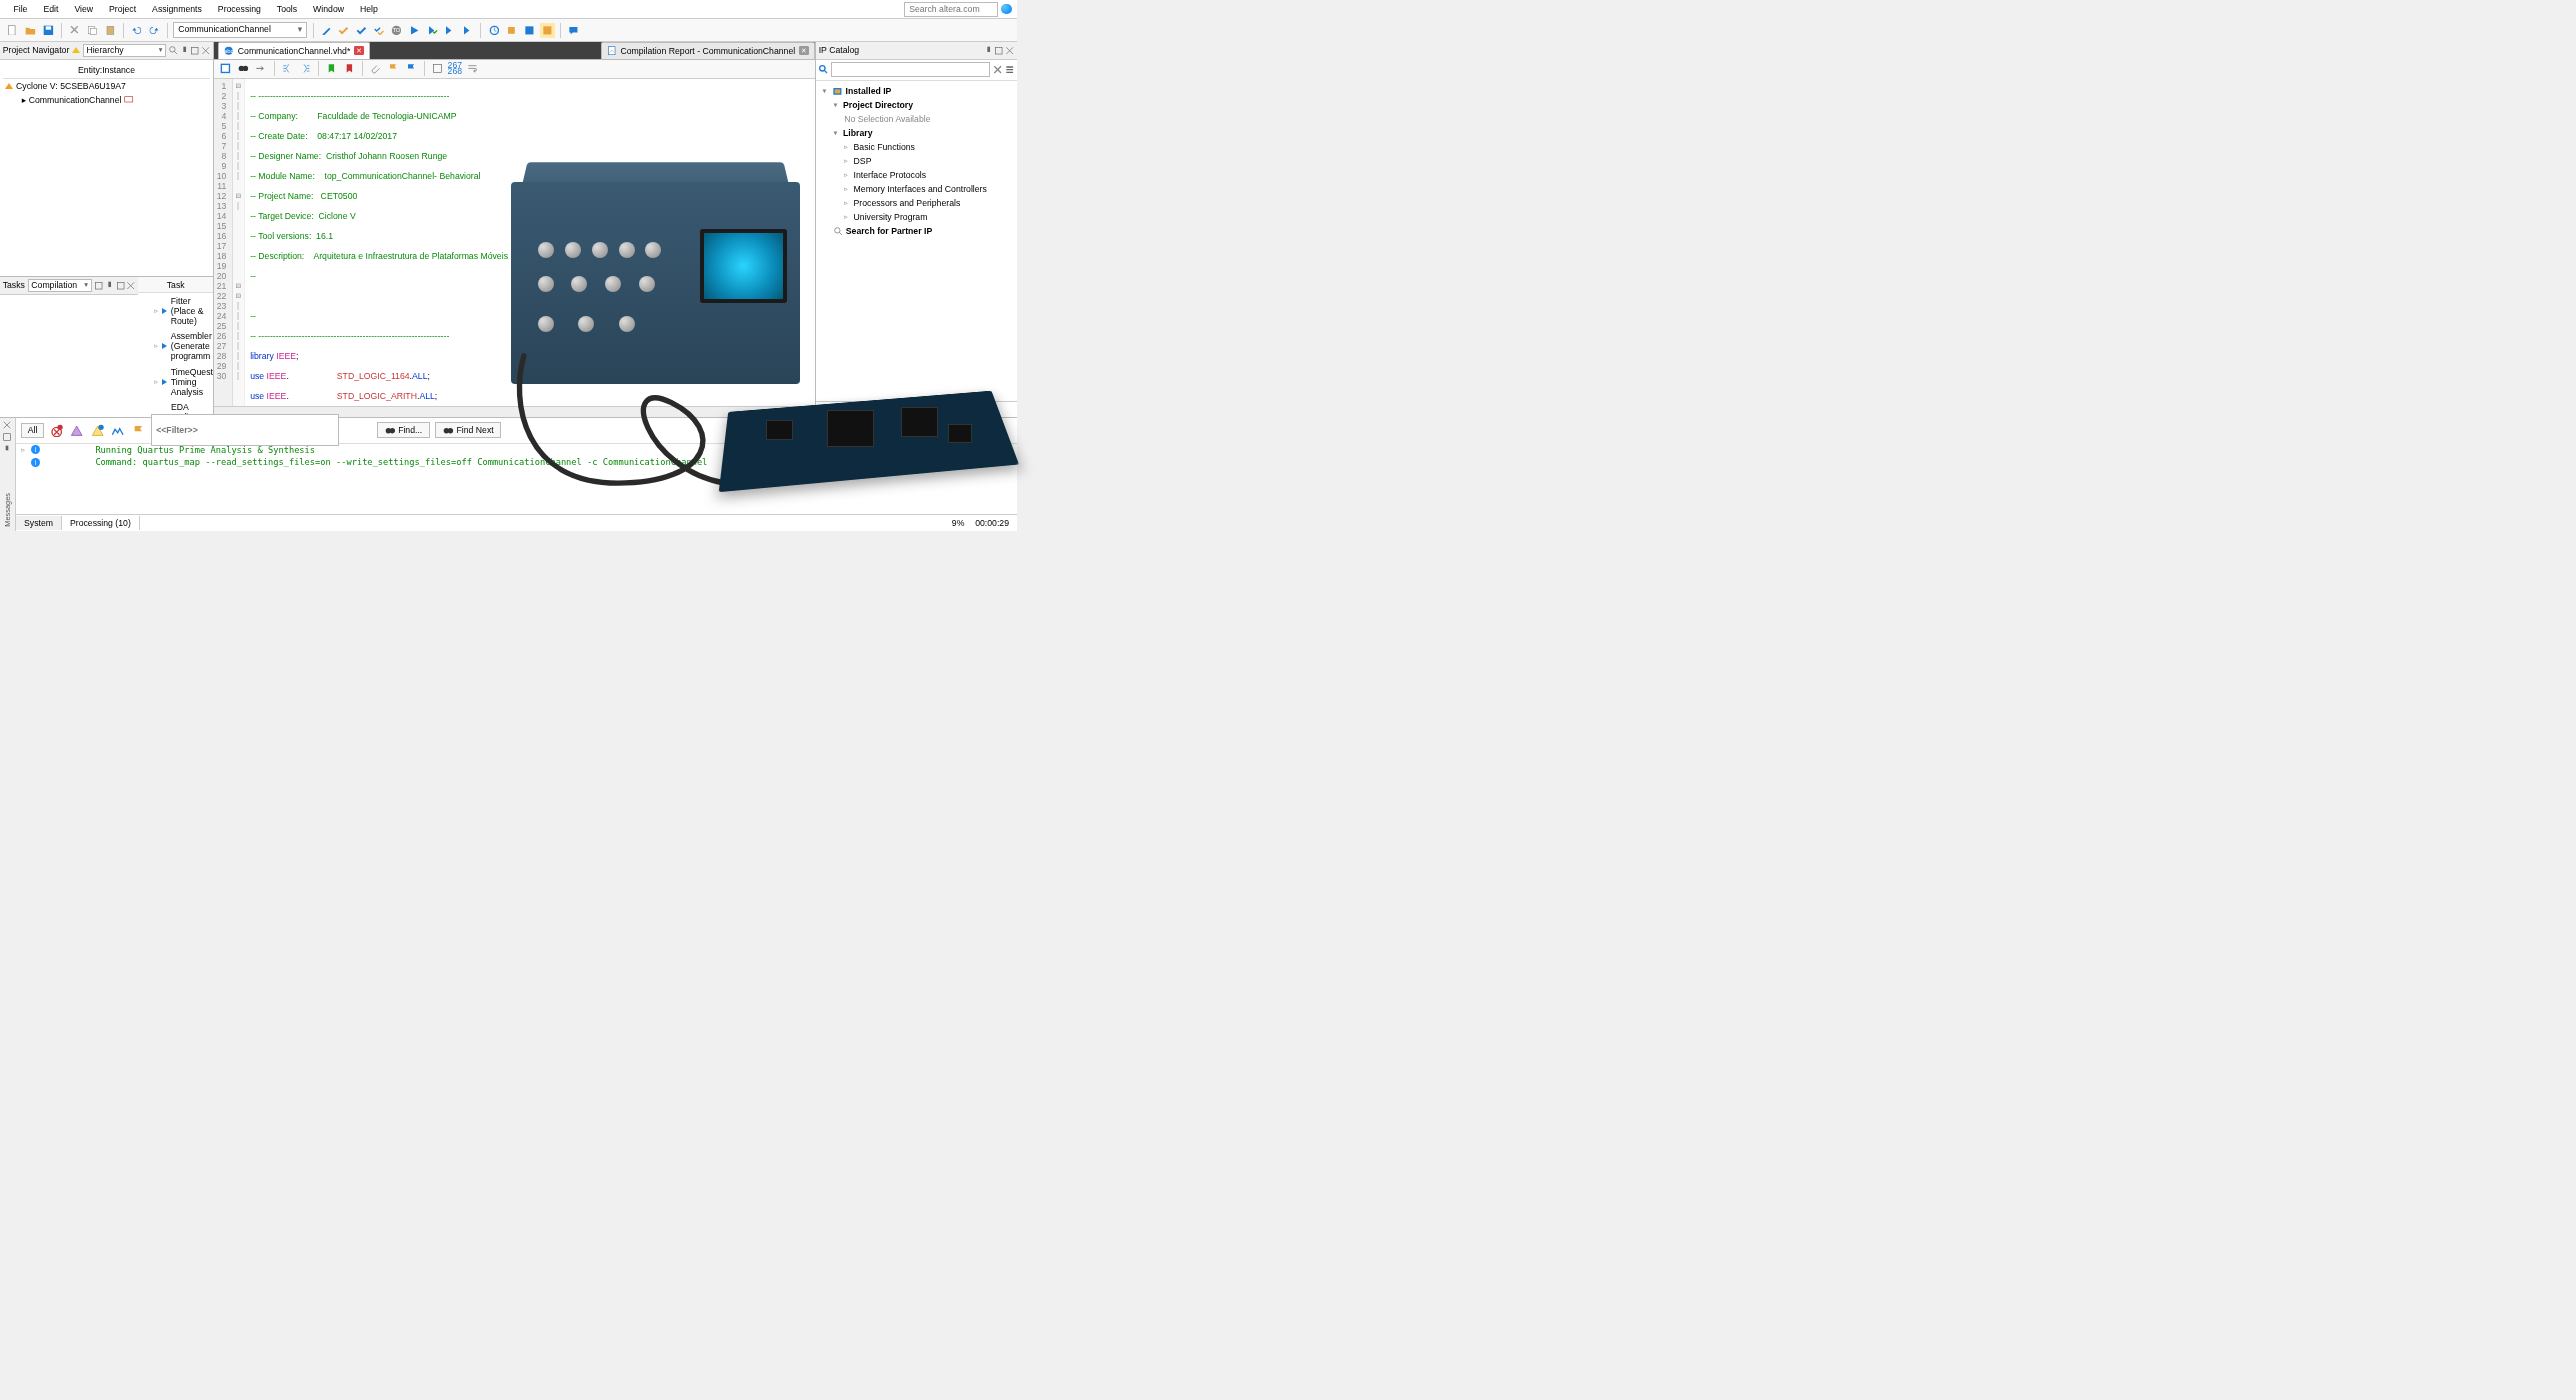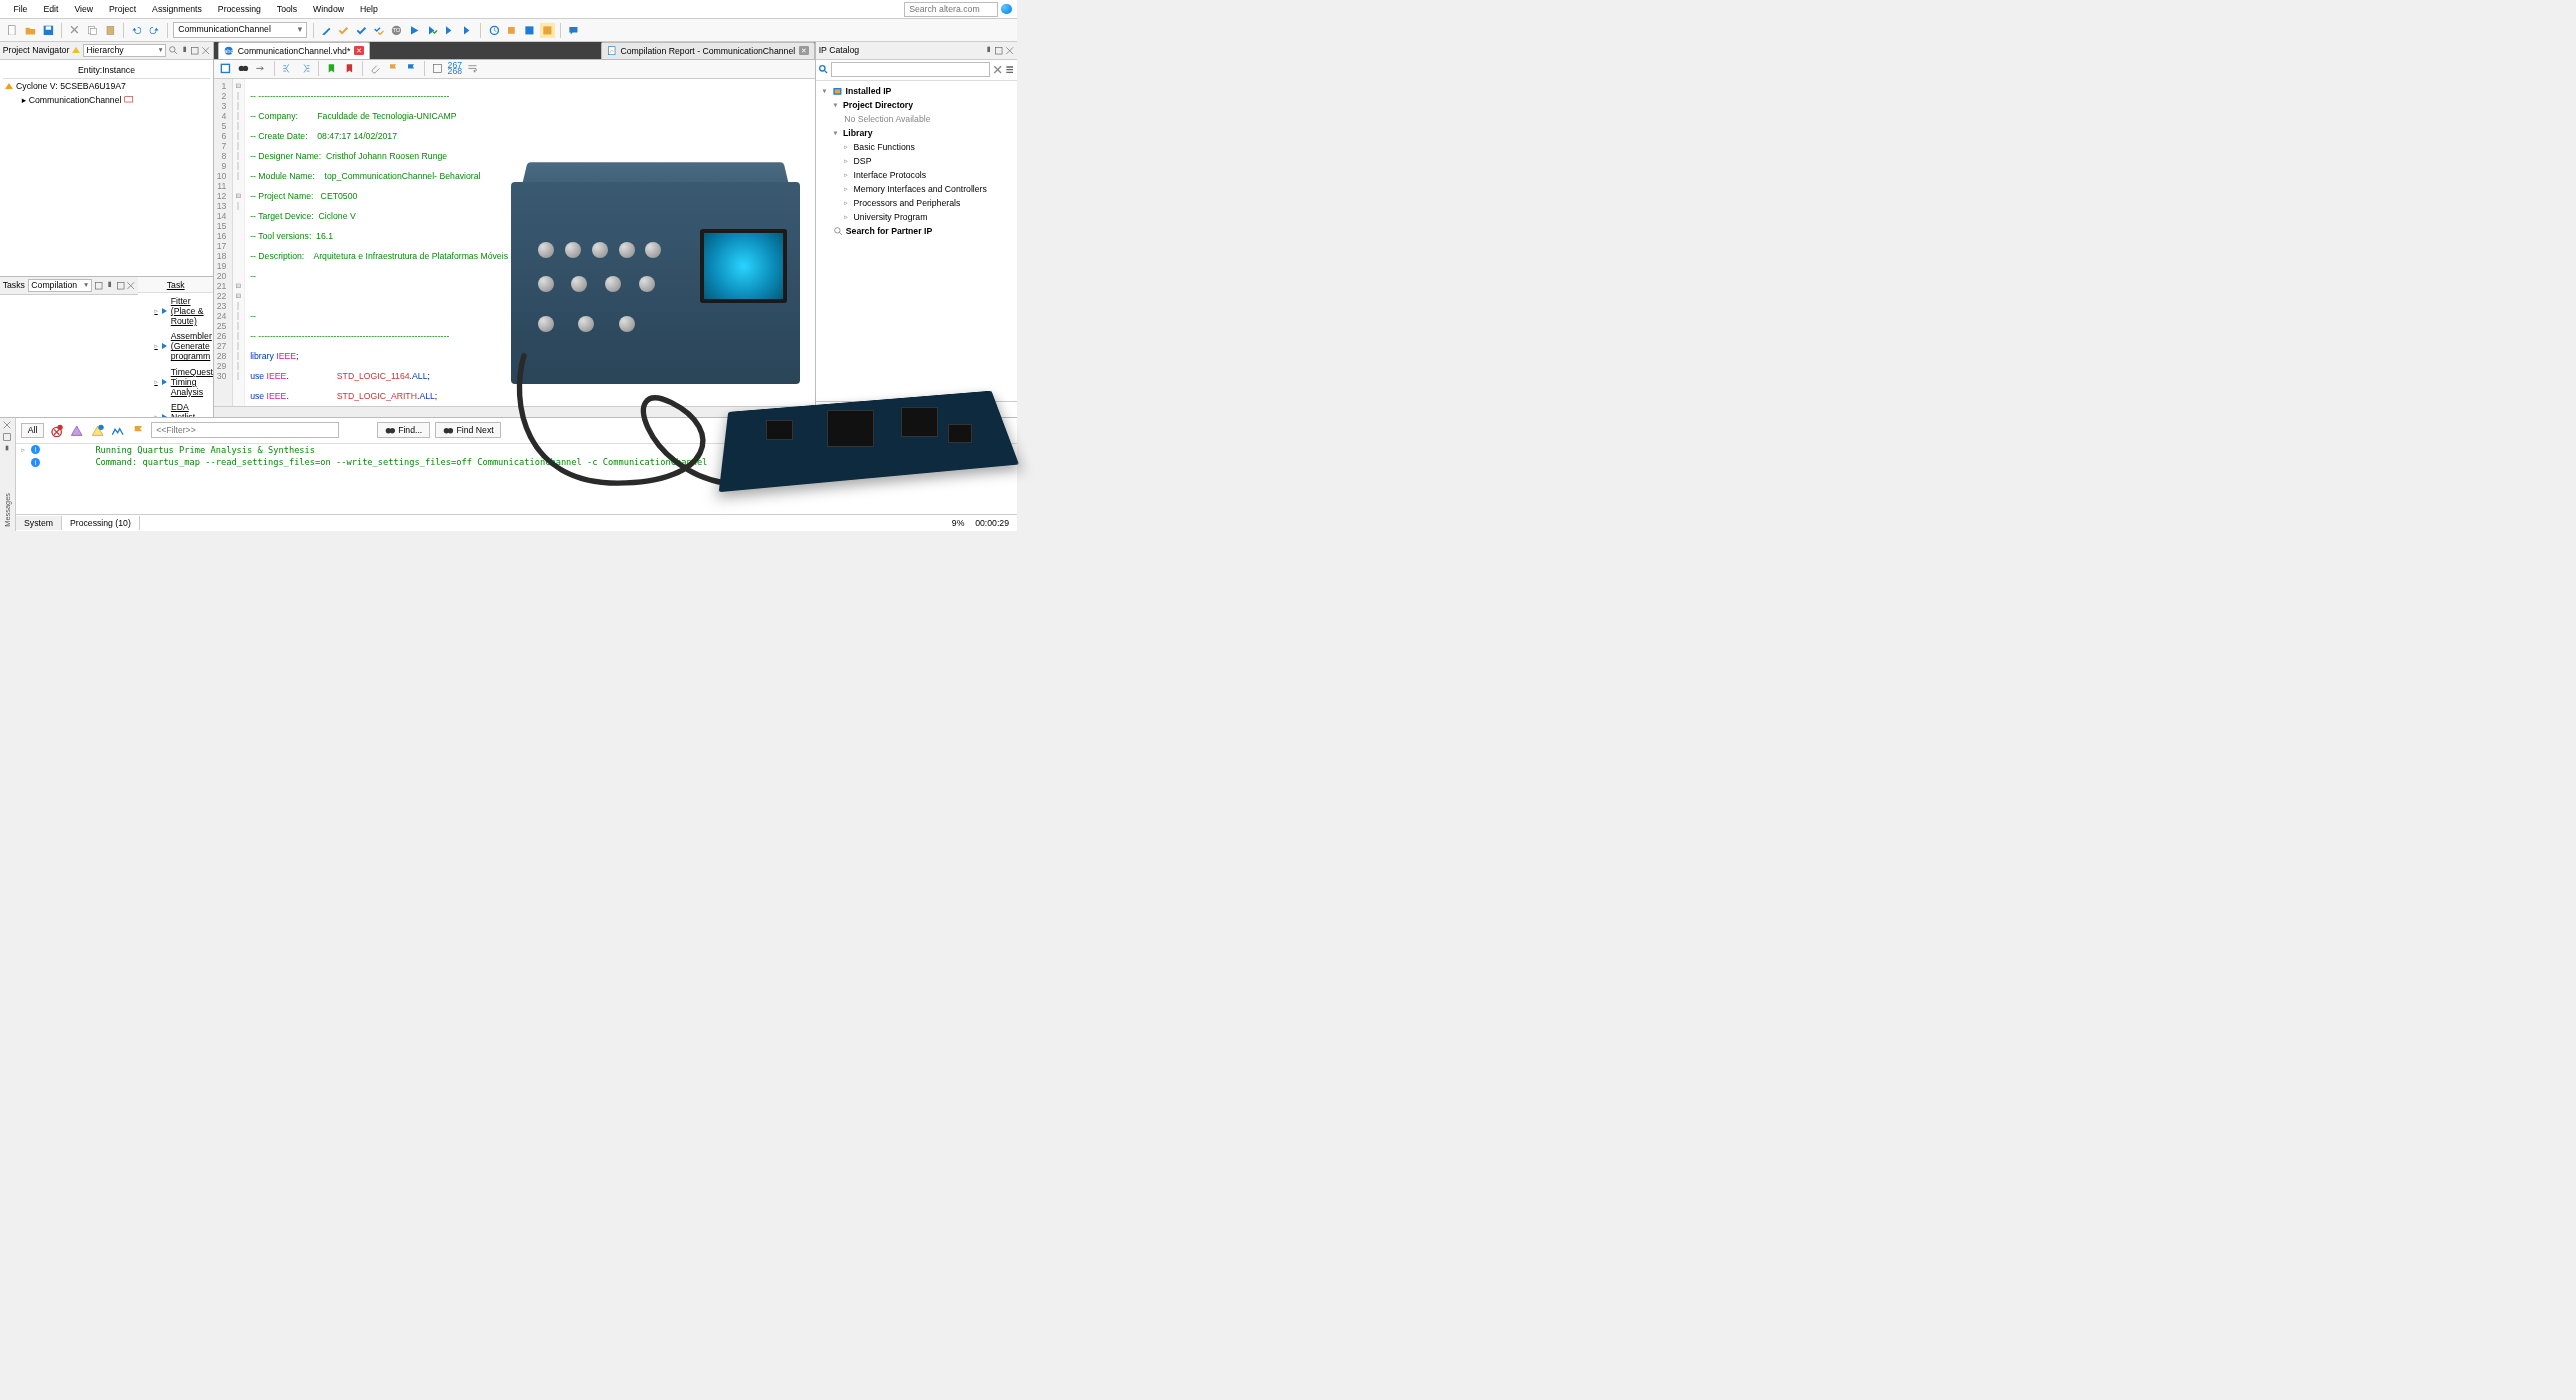--- a/index.html
+++ b/index.html
@@ -31,21 +31,21 @@
 .panel-hdr .icons { display: flex; gap: 1.3px; }
 .mini-ic { width: 9.4px; height: 9.4px; display: inline-block; }
 
 .navtree { flex: 1; background: #fff; overflow: auto; padding: 2.7px; }
 .navtree .subhdr { text-align: center; padding: 2.7px; border-bottom: 0.7px solid #ddd; }
 .navtree .node { padding: 2px 2.7px; display: flex; align-items: center; gap: 2.7px; }
 .navtree .node.child { padding-left: 19px; }
 .warn-tri { width: 0; height: 0; border-left: 4px solid transparent; border-right: 4px solid transparent; border-bottom: 6.7px solid #f0a020; display: inline-block; }
 
 .tasks-panel { height: 141px; display: flex; border-top: 0.7px solid #bbb; }
-.tasks-body { flex: 1; background: #fff; overflow: auto; text-decoration: underline; }
+.tasks-body { flex: 1; background: #fff; overflow: auto; }
 .tasks-body .th { text-align: center; padding: 2.7px; border-bottom: 0.7px solid #ddd; background: #f8f8f8; }
 .tasks-body .trow { padding: 2.7px 5.4px 2.7px 16px; display: flex; align-items: center; gap: 4px; }
 .play-tri { width: 0; height: 0; border-top: 3.4px solid transparent; border-bottom: 3.4px solid transparent; border-left: 5.4px solid #1e7cd6; display: inline-block; }
 
 
 .centercol { flex: 1; display: flex; flex-direction: column; min-width: 0; }
 .doctabs { display: flex; background: #404040; border-bottom: 0.7px solid #bbb; height: 17.5px; align-items: stretch; padding-left: 4px; gap: 3px; justify-content: space-between; }
 .doctab { display: flex; align-items: center; gap: 4px; padding: 1.3px 5.4px; background: #fff; border: 0.7px solid #bbb; border-bottom: none; border-radius: 2px 2px 0 0; }
 .doctab.inactive { background: #e8e8e8; }
 .close-x { display: inline-flex; width: 9.4px; height: 9.4px; background: #d44; color: #fff; align-items: center; justify-content: center; font-size: 6.7px; border-radius: 1.3px; }
@@ -78,21 +78,21 @@
 .tw { color: #888; font-size: 6.7px; width: 6.7px; display: inline-block; }
 .addbar { border-top: 0.7px solid #ccc; padding: 2.7px 5.4px; color: #666; }
 
 
 .msgpanel { height: 114px; display: flex; border-top: 0.7px solid #bbb; background: #fff; }
 .msg-vtabs { width: 16px; display: flex; flex-direction: column; align-items: center; border-right: 0.7px solid #ccc; background: #f0f0f0; padding-top: 2.7px; gap: 2.7px; }
 .msg-vlabel { writing-mode: vertical-rl; transform: rotate(180deg); font-size: 7.4px; color: #555; margin-top: auto; margin-bottom: 4px; }
 .msg-main { flex: 1; display: flex; flex-direction: column; }
 .msg-tools { display: flex; align-items: center; gap: 5.4px; padding: 2.7px 5.4px; border-bottom: 0.7px solid #ddd; height: 25.5px; }
 .msg-tools .chip { border: 0.7px solid #bbb; padding: 1.3px 5.4px; background: #f8f8f8; }
-.msg-filter { border: 0.7px solid #bbb; padding: 6px 4px; width: 188px; height: 16px; color: #aaa; }
+.msg-filter { border: 0.7px solid #bbb; padding: 6px 4px; width: 188px; height: 32px; color: #aaa; font-weight: bold; }
 .msg-btn { border: 0.7px solid #bbb; background: #f8f8f8; padding: 2px 6.7px; display: flex; align-items: center; gap: 2.7px; }
 .msg-table { flex: 1; overflow: auto; }
 .msg-table .hdr { display: flex; background: #f0f0f0; border-bottom: 0.7px solid #ccc; }
 .msg-table .hdr div { padding: 2.7px 5.4px; border-right: 0.7px solid #ccc; }
 .msg-table .row { display: flex; padding: 1.3px 5.4px; }
 .info-dot { width: 9.4px; height: 9.4px; border-radius: 50%; background: #1e90ff; color: #fff; font-size: 6.7px; display: inline-flex; align-items: center; justify-content: center; }
 .msg-txt { color: #0a8a0a; font-family: "Consolas",monospace; }
 .msg-bottom { display: flex; align-items: center; border-top: 0.7px solid #ccc; height: 17.5px; }
 .msg-bottom .btab { padding: 2px 8px; border-right: 0.7px solid #ccc; background: #f0f0f0; }
 .msg-bottom .btab.active { background: #fff; }

